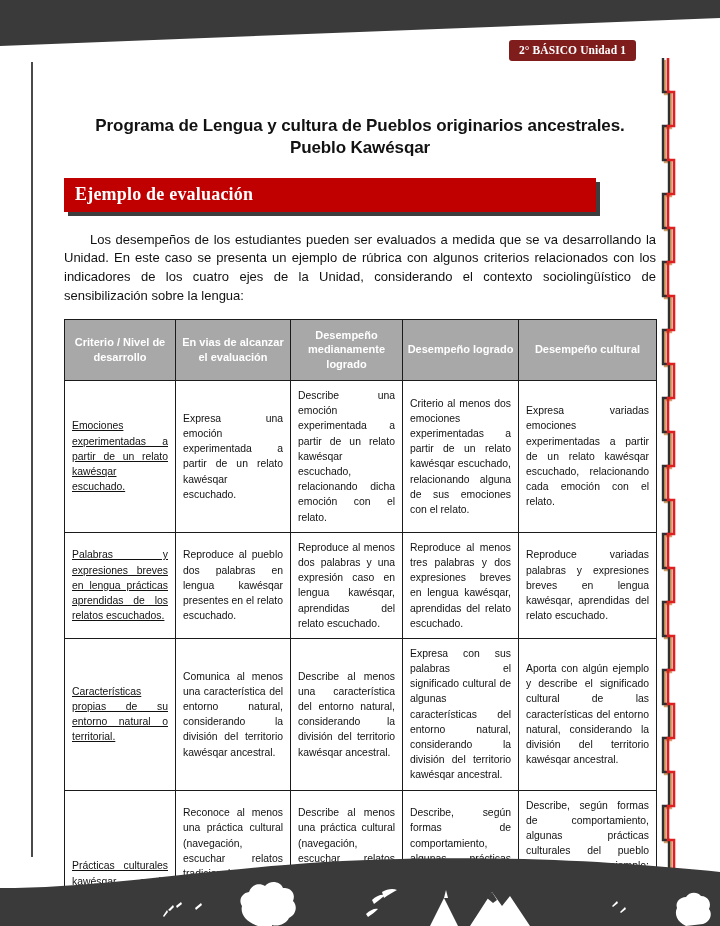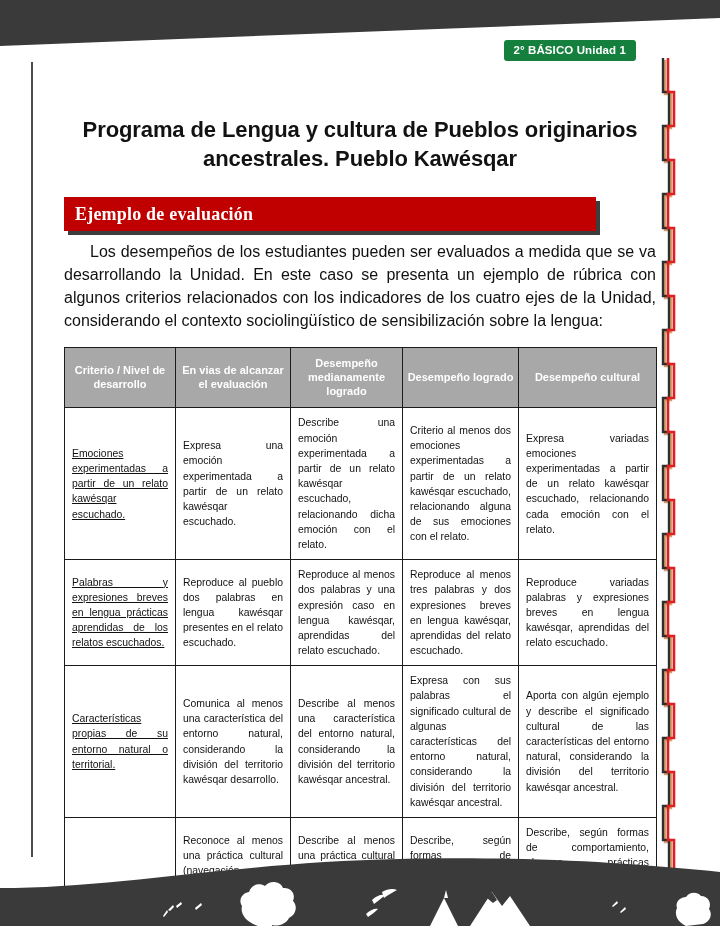--- a/index.html
+++ b/index.html
@@ -29,30 +29,30 @@
     overflow: hidden;
     z-index: 2;
   }
   .top-band svg { display: block; }
 
   
   .header-badge {
     position: absolute;
     top: 40px;
     right: 84px;
-    background: #15803d;
+    background: #7f1d1d;
     color: #ffffff;
     font-size: 11.5px;
     font-weight: bold;
     padding: 4px 10px 5px 10px;
     border-radius: 3px;
     letter-spacing: 0.1px;
     white-space: nowrap;
     z-index: 6;
-    font-family: Liberation Sans, sans-serif;
+    font-family: Liberation Serif, serif;
   }
 
   
   .left-rule {
     position: absolute;
     left: 31px;
     top: 62px;
     width: 1.5px;
     height: 795px;
     background: #4a4a4a;
@@ -74,32 +74,32 @@
   .content {
     position: absolute;
     left: 64px;
     top: 115px;
     width: 592px;
     z-index: 4;
   }
 
   .doc-title {
     text-align: center;
-    font-size: 22px;
+    font-size: 17px;
     font-weight: bold;
     line-height: 1.32;
     color: #121212;
     letter-spacing: -0.1px;
     padding: 0 6px;
   }
 
   
   .banner-wrap {
     position: relative;
-    margin-top: 24px;
+    margin-top: 18px;
     width: 608px;
     height: 34px;
   }
   .banner-shadow {
     position: absolute;
     left: 4px; top: 4px;
     width: 532px; height: 34px;
     background: #3d3d3d;
   }
   .banner {
@@ -114,22 +114,22 @@
     color: #ffffff;
     font-family: "Liberation Serif", serif;
     font-size: 18px;
     font-weight: bold;
     padding-left: 11px;
     letter-spacing: 0.2px;
   }
 
   
   .intro {
-    margin-top: 10px;
-    font-size: 16px;
+    margin-top: 19px;
+    font-size: 13px;
     line-height: 1.43;
     color: #111111;
     text-align: justify;
     text-indent: 26px;
     width: 592px;
   }
 
   
   .rubric {
     margin-top: 14px;
@@ -257,21 +257,21 @@
         </tr>
         <tr>
           <td class="col-criterio">Palabras y expresiones breves en lengua prácticas aprendidas de los relatos escuchados.</td>
           <td>Reproduce al pueblo dos palabras en lengua kawésqar presentes en el relato escuchado.</td>
           <td>Reproduce al menos dos palabras y una expresión caso en lengua kawésqar, aprendidas del relato escuchado.</td>
           <td>Reproduce al menos tres palabras y dos expresiones breves en lengua kawésqar, aprendidas del relato escuchado.</td>
           <td>Reproduce variadas palabras y expresiones breves en lengua kawésqar, aprendidas del relato escuchado.</td>
         </tr>
         <tr>
           <td class="col-criterio">Características propias de su entorno natural o territorial.</td>
-          <td>Comunica al menos una característica del entorno natural, considerando la división del territorio kawésqar desarrollo.</td>
+          <td>Comunica al menos una característica del entorno natural, considerando la división del territorio kawésqar ancestral.</td>
           <td>Describe al menos una característica del entorno natural, considerando la división del territorio kawésqar ancestral.</td>
           <td>Expresa con sus palabras el significado cultural de algunas características del entorno natural, considerando la división del territorio kawésqar ancestral.</td>
           <td>Aporta con algún ejemplo y describe el significado cultural de las características del entorno natural, considerando la división del territorio kawésqar ancestral.</td>
         </tr>
         <tr>
           <td class="col-criterio">Prácticas culturales kawésqar según formas de comportamiento.</td>
           <td>Reconoce al menos una práctica cultural (navegación, escuchar relatos tradicionales o instalación del campamento) que implica ciertos tipos de comportamientos según el pueblo kawésqar.</td>
           <td>Describe al menos una práctica cultural (navegación, escuchar relatos tradicionales o instalación del campamento) que implica ciertos tipos de comportamientos según el pueblo kawésqar.</td>
           <td>Describe, según formas de comportamiento, algunas prácticas culturales del pueblo kawésqar, por ejemplo: navegación, escuchar relatos tradicionales e instalación del campamento.</td>
           <td>Describe, según formas de comportamiento, algunas prácticas culturales del pueblo kawésqar, por ejemplo: navegación, escuchar relatos tradicionales e instalación del campamento, incorporando algunos detalles e ideas complementarias.</td>

